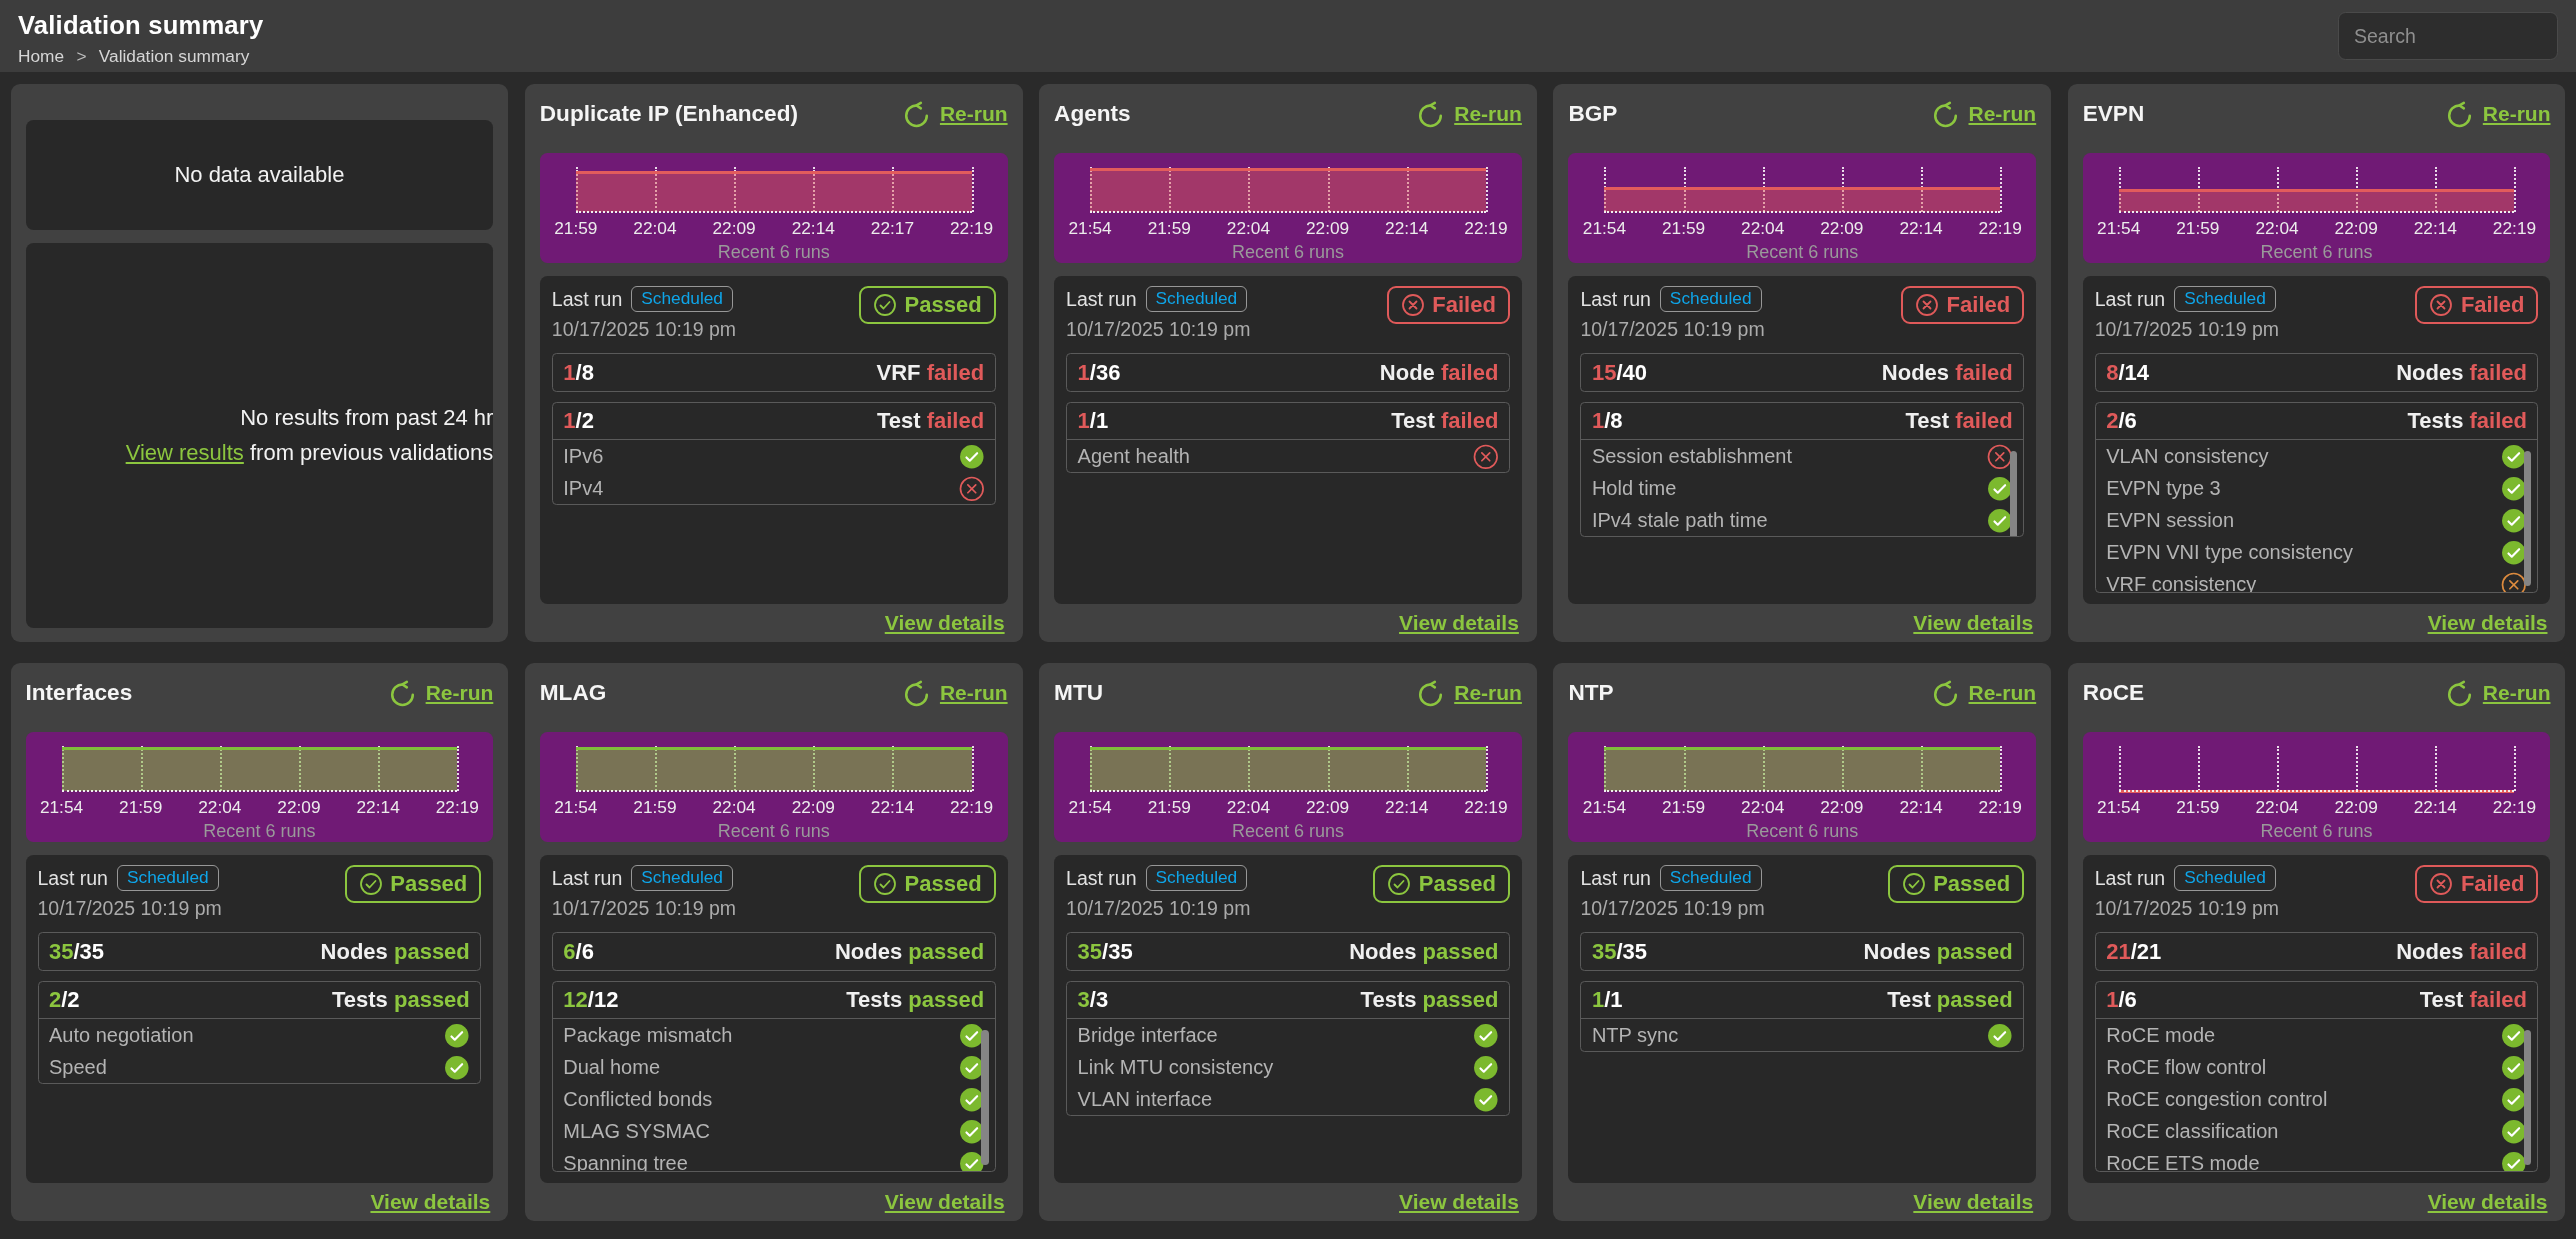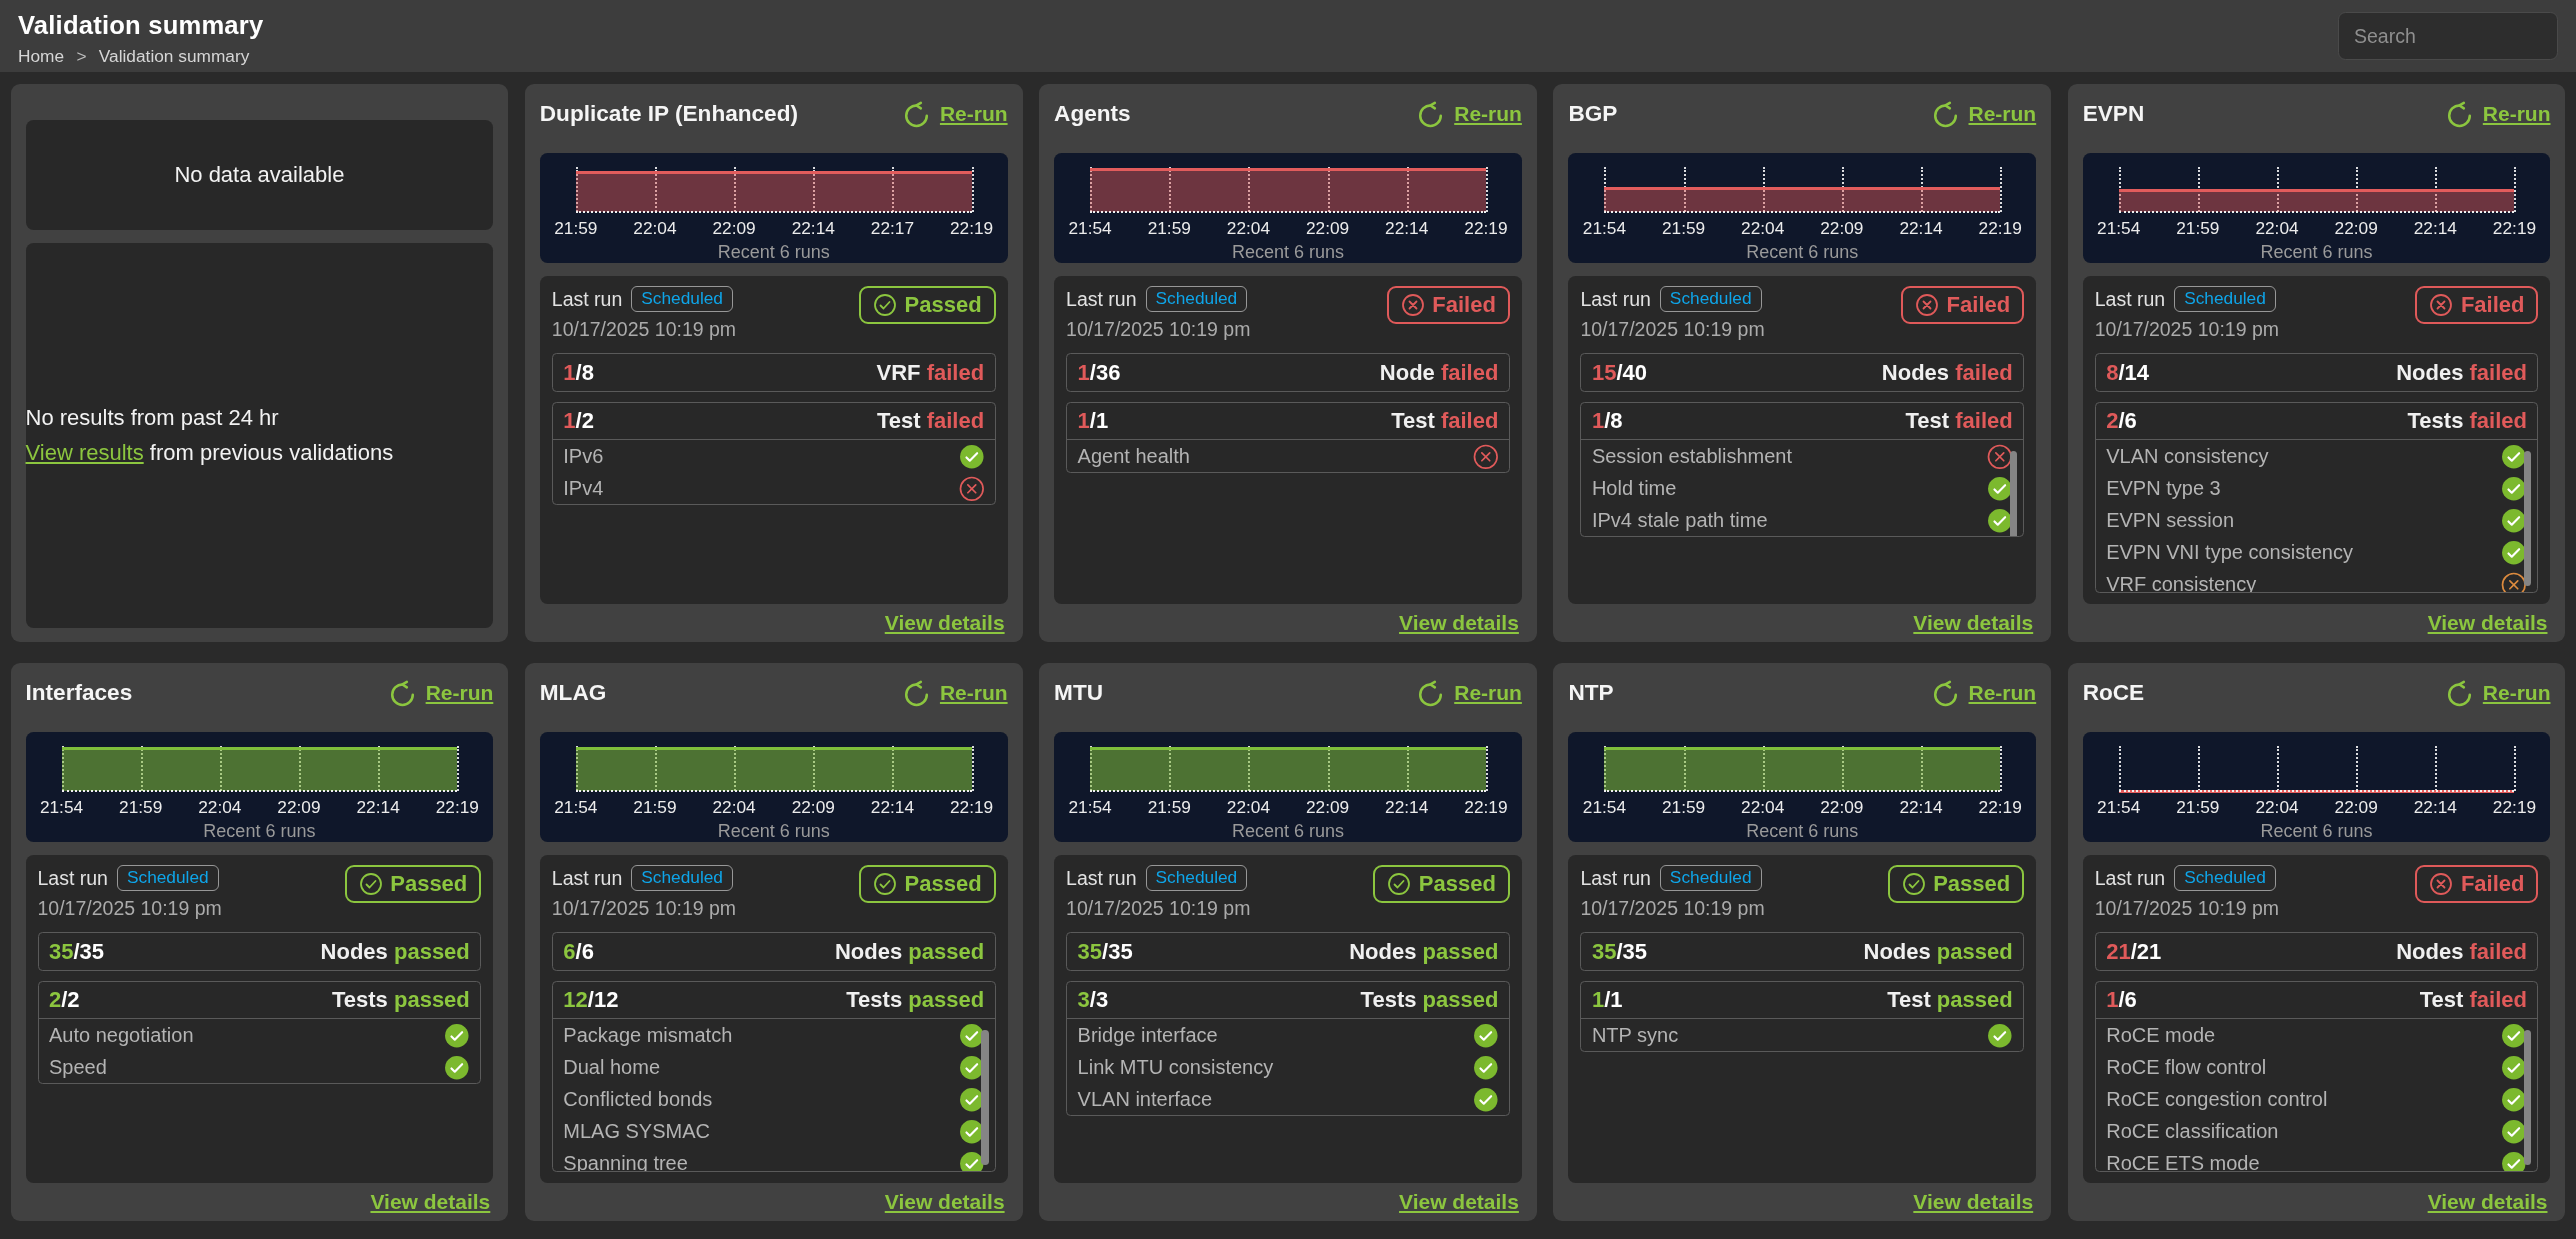--- a/index.html
+++ b/index.html
@@ -38,37 +38,37 @@
     background: #414141; border-radius: 9px;
     padding: 13.5px 15px 7.5px;
     display: flex; flex-direction: column;
     min-height: 0;
   }
   .card-head { display: flex; justify-content: space-between; align-items: center; min-height: 33px; }
   .card-title { font-size: 22.6px; font-weight: 600; color: #f5f5f5; }
   .rerun { display: flex; align-items: center; gap: 9px; cursor: pointer; }
   .rerun-text { color: #8CC63F; font-size: 21px; font-weight: 600; text-decoration: underline; }
   
-  .chart-panel { margin-top: 22.6px; height: 110px; background: #0f172a; border-radius: 7.5px; padding-top: 13.5px; }
+  .chart-panel { margin-top: 22.6px; height: 110px; background: #701a75; border-radius: 7.5px; padding-top: 13.5px; }
   .plot { position: relative; height: 45px; margin: 0 36px; }
   .gridline { position: absolute; top: 0; bottom: 0; width: 0; border-left: 2.3px dotted rgba(255,255,255,0.85); }
   .fill { position: absolute; left: 0; right: 0; bottom: 0; }
   .baseline { position: absolute; left: 0; right: 0; bottom: -1.5px; border-bottom: 2.3px dotted #f0f0f0; }
   .ticks { position: relative; height: 21px; margin: 6px 36px 0; }
   .ticks span { position: absolute; top: 0; transform: translateX(-50%); font-size: 17.3px; color: #ececec; white-space: nowrap; }
   .caption { text-align: center; color: #9a9a9a; font-size: 18px; margin-top: 3px; }
   
   .empty-a {
     margin-top: 22.6px; height: 110px; background: #282828; border-radius: 7.5px;
     display: flex; align-items: center; justify-content: center;
     font-size: 22px; color: #f2f2f2;
   }
   .empty-b {
     margin-top: 12.8px; flex: 1; background: #282828; border-radius: 7.5px;
-    display: flex; flex-direction: column; align-items: flex-start; justify-content: center;
+    display: flex; flex-direction: column; align-items: flex-end; justify-content: center;
     font-size: 22px; color: #f2f2f2; text-align: center; line-height: 1.6;
   }
   .glink { color: #8CC63F; text-decoration: underline; cursor: pointer; }
   
   .results {
     margin-top: 12.8px; flex: 1; min-height: 0;
     background: #282828; border-radius: 7.5px; padding: 10.5px 12px;
     display: flex; flex-direction: column;
   }
   .r-top { display: flex; justify-content: space-between; align-items: flex-start; }

